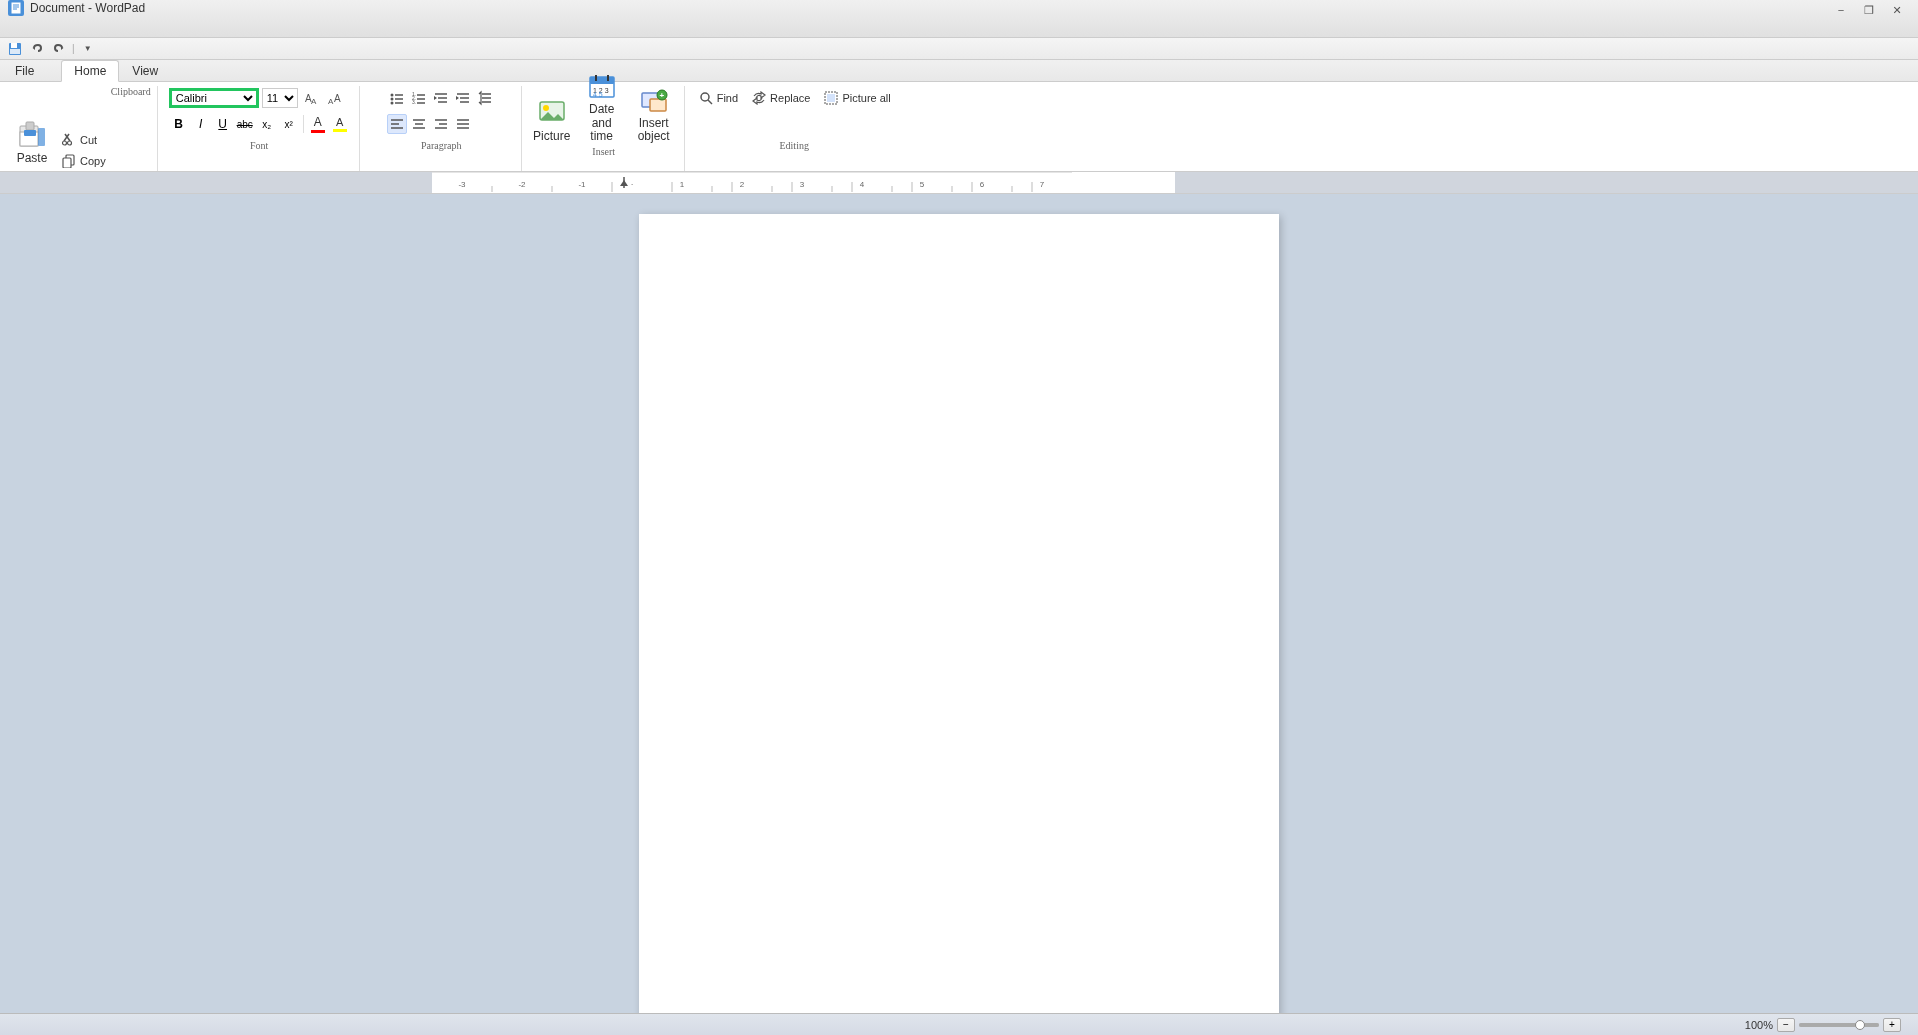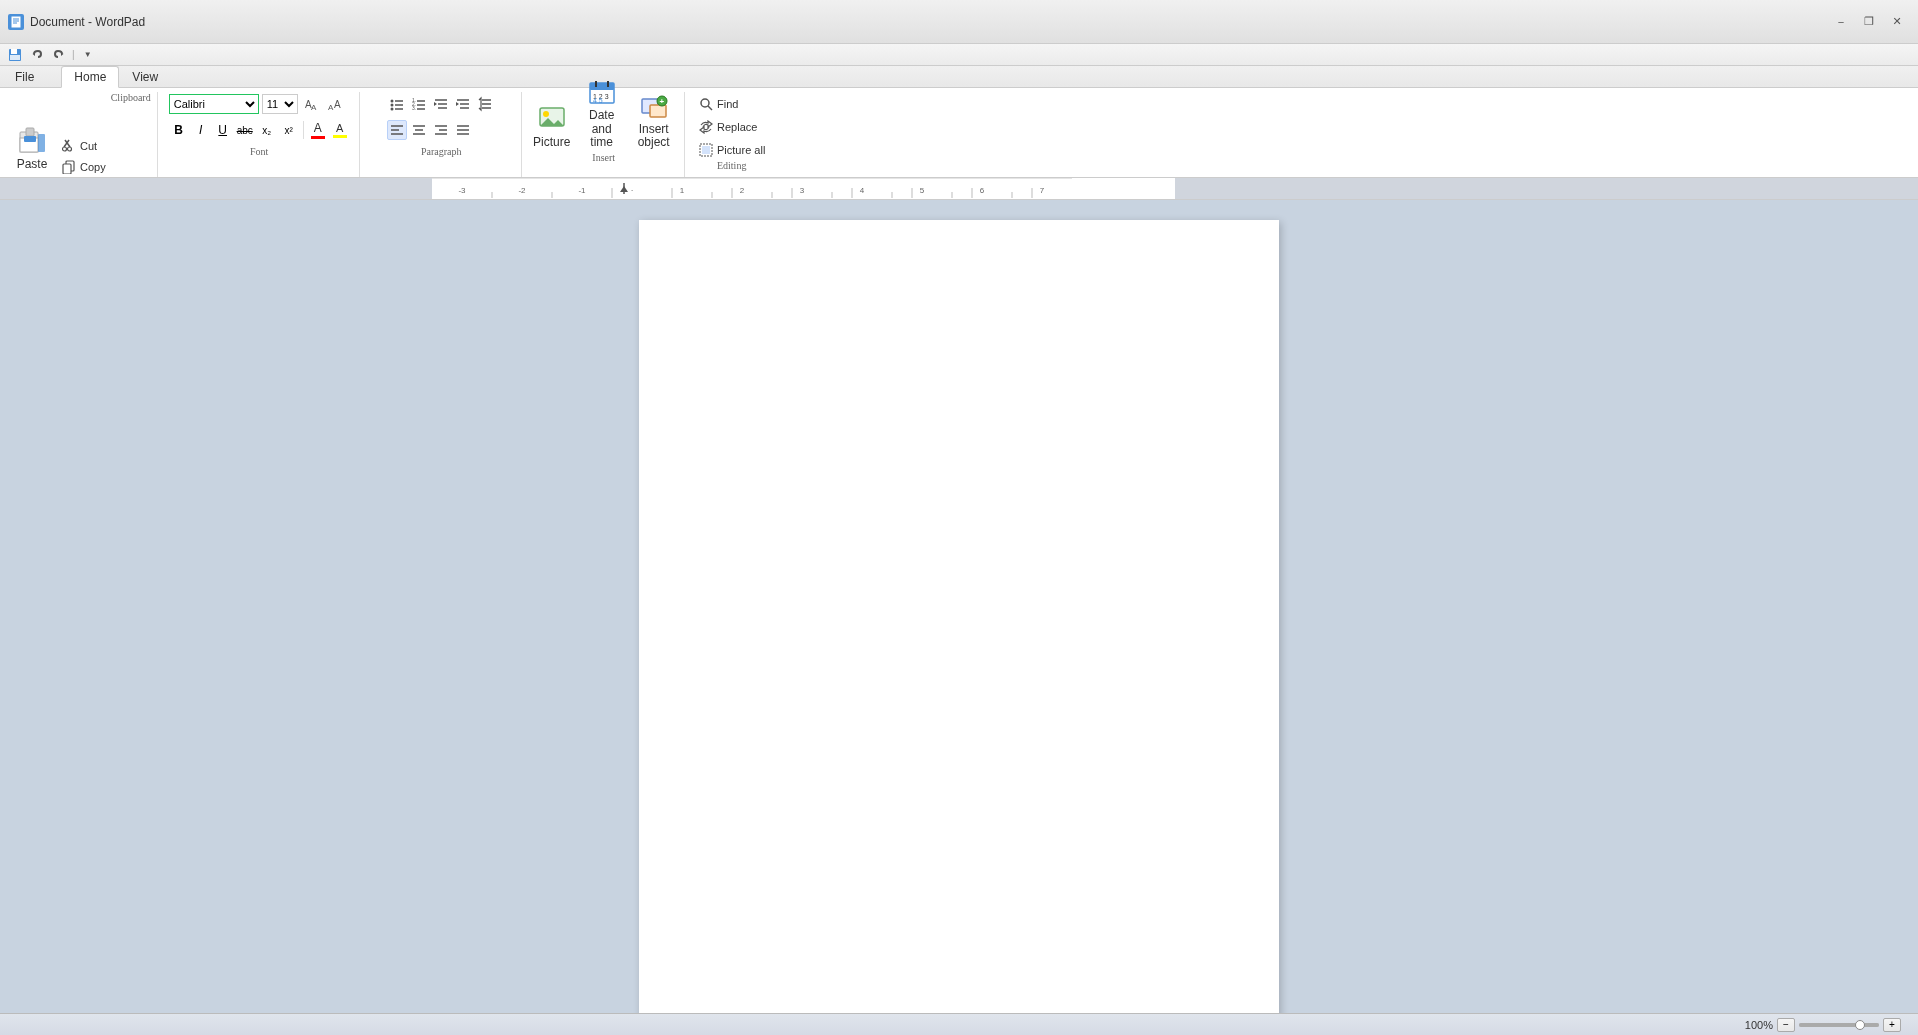--- a/index.html
+++ b/index.html
@@ -9,24 +9,24 @@
       background: #c8d3e0;
       width: 1918px;
       height: 1035px;
       overflow: hidden;
       display: flex;
       flex-direction: column;
     }
 
     
     .title-bar {
-      height: 44px;
+      height: 38px;
       background: linear-gradient(to bottom, #f0f0f0, #e0e0e0);
       display: flex;
-      align-items: center;
+      align-items: flex-start;
       justify-content: space-between;
       padding: 0 8px;
       border-bottom: 1px solid #ccc;
       user-select: none;
     }
     .title-bar-left {
       display: flex;
       align-items: center;
       gap: 6px;
     }
@@ -229,21 +229,21 @@
     .font-row {
       display: flex;
       align-items: center;
       gap: 3px;
       margin-bottom: 3px;
     }
     .font-select {
       width: 90px;
       height: 20px;
       font-size: 11px;
-      border: 1px solid #22c55e;
+      border: 3px solid #22c55e;
       background: white;
       cursor: pointer;
     }
     .size-select {
       width: 36px;
       height: 20px;
       font-size: 11px;
       border: 1px solid #ccc;
       background: white;
       cursor: pointer;
@@ -656,21 +656,21 @@
           </svg>
         </div>
         <span class="large-btn-label" style="white-space:pre-line;">Insert
 object</span>
       </div>
     </div>
     <div class="ribbon-group-label">Insert</div>
   </div>
 
   <div class="ribbon-group" style="min-width:90px;">
-    <div class="ribbon-group-content" style="flex-direction:column; justify-content:center; gap:3px;">
+    <div class="ribbon-group-content" style="flex-direction:row; justify-content:center; gap:3px;">
       <div class="small-btn">
         <div class="small-btn-icon">
           <svg width="14" height="14" viewBox="0 0 14 14">
             <circle cx="6" cy="6" r="4" fill="none" stroke="#555" stroke-width="1.5"></circle>
             <line x1="9" y1="9" x2="13" y2="13" stroke="#555" stroke-width="1.5"></line>
           </svg>
         </div>
         <span>Find</span>
       </div>
       <div class="small-btn">

